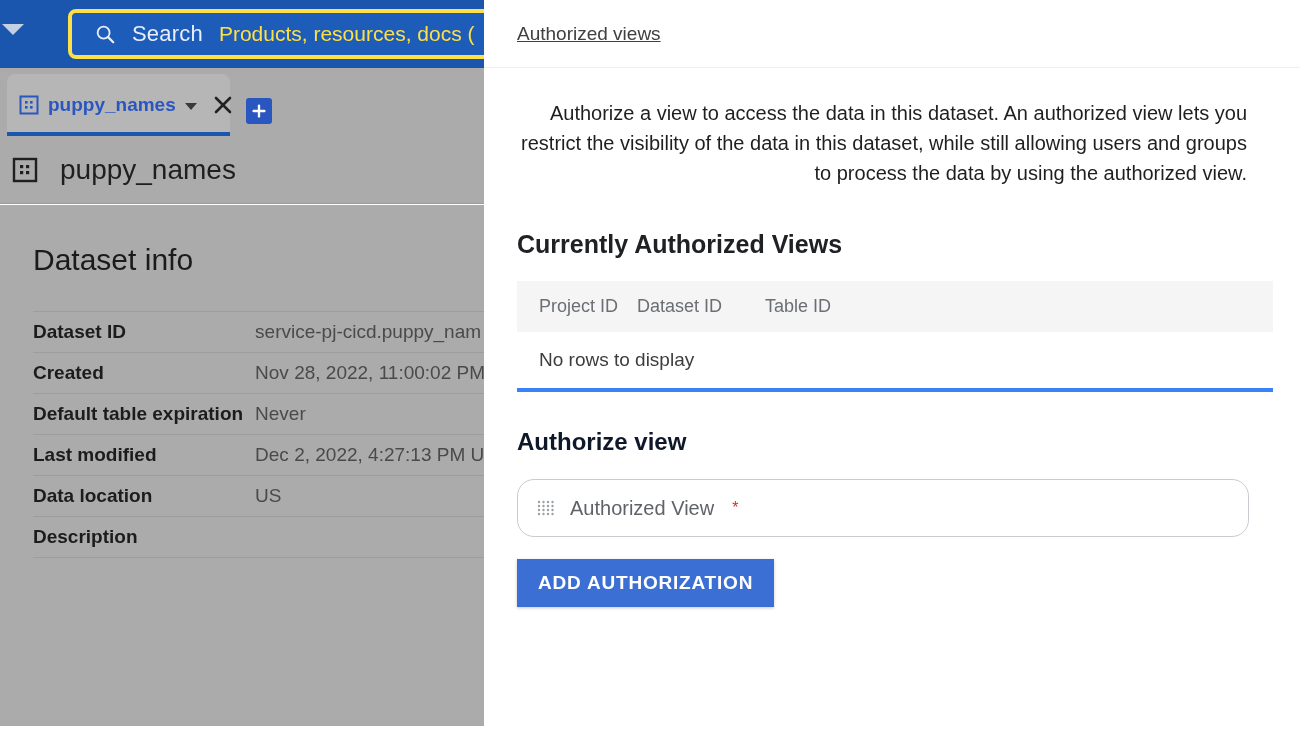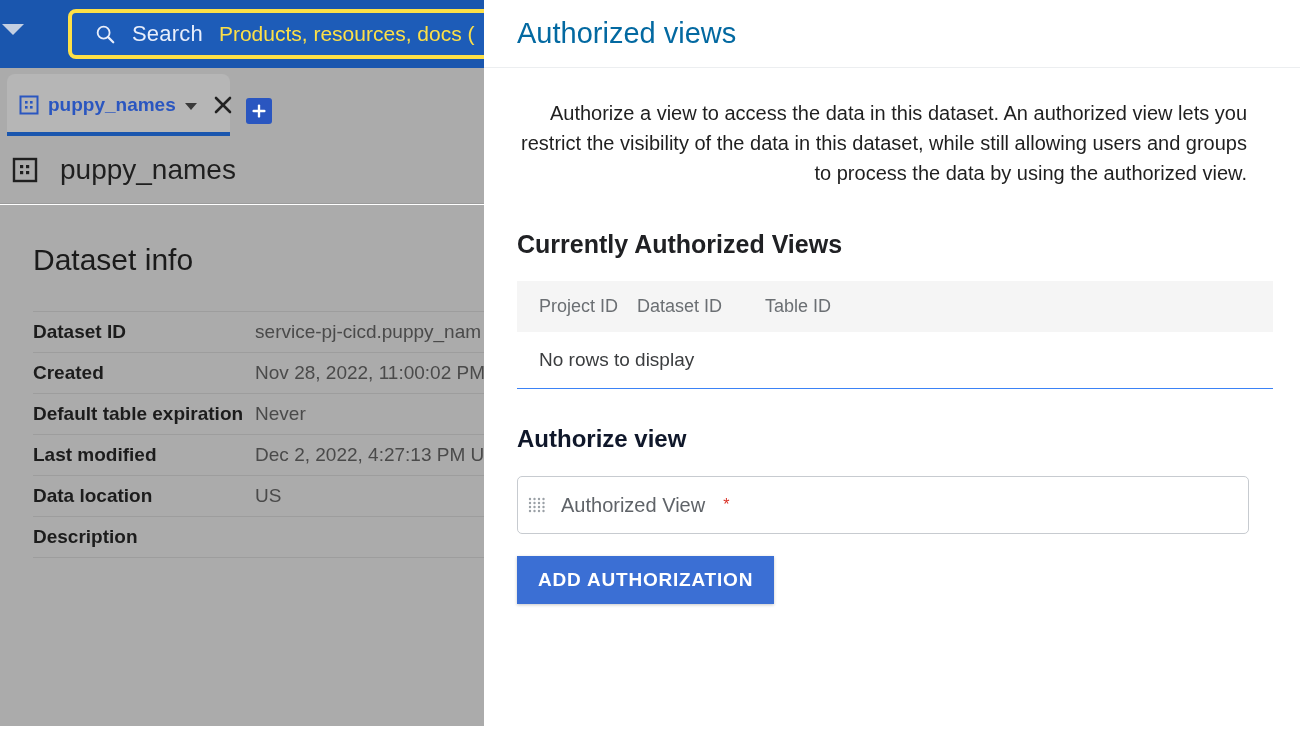--- a/index.html
+++ b/index.html
@@ -82,49 +82,49 @@
 
   
   .panel {
     position:absolute; left:484px; top:0; width:816px; height:740px;
     background:#ffffff;
   }
   .panel-header {
     height:68px; border-bottom:1px solid #eceef0;
     display:flex; align-items:center; padding-left:33px;
   }
-  .panel-title { font-size:29px; color:#0369a1; font-weight:400; }
+  .panel-title { font-size:19px; color:#404040; font-weight:400;text-decoration:underline; }
 
   .panel-body { padding:0 33px; }
   .panel-desc {
     margin-top:30px; font-size:20px; line-height:30px; color:#1f1f1f;
     max-width:730px;
     text-align:right;
   }
   .section-h { margin-top:42px; font-size:25px; color:#202124; }
 
   .views-table { margin-top:22px; width:756px; border-collapse:collapse; }
   .views-table thead th {
     background:#f5f5f5; text-align:left; font-weight:400;
     font-size:18px; color:#6b6f73; padding:15px 0 15px 22px;
   }
   .views-table thead th.c1 { width:120px; }
   .views-table thead th.c2 { width:128px; padding-left:0; }
   .views-table thead th.c3 { padding-left:0; }
   .views-table tbody td {
     padding:17px 0 17px 22px; font-size:19px; color:#3b3d3f;
-    border-bottom:1px solid #3b82f6;
+    border-bottom:4px solid #3b82f6;
   }
 
   .sub-h { margin-top:36px; font-size:24px; color:#0f172a; }
 
   .field {
     margin-top:23px; width:732px; height:58px;
-    border:1px solid #c7cbd0; border-radius:5px;
-    display:flex; align-items:center; padding-left:9px; gap:14px;
+    border:1px solid #c7cbd0; border-radius:17px;
+    display:flex; align-items:center; padding-left:18px; gap:14px;
   }
   .field-icon { width:20px; height:20px; flex:none; }
   .field-placeholder { font-size:20px; color:#5f6368; }
   .req-star { color:#d93025; margin-left:4px; }
 
   .primary-btn {
     margin-top:22px; display:inline-flex; align-items:center; justify-content:center;
     height:48px; padding:0 21px; border:none; border-radius:0;
     background:#3b6fd4; color:#ffffff; font-size:19px; font-weight:bold;
     letter-spacing:.8px; font-family:"Liberation Sans", sans-serif;

